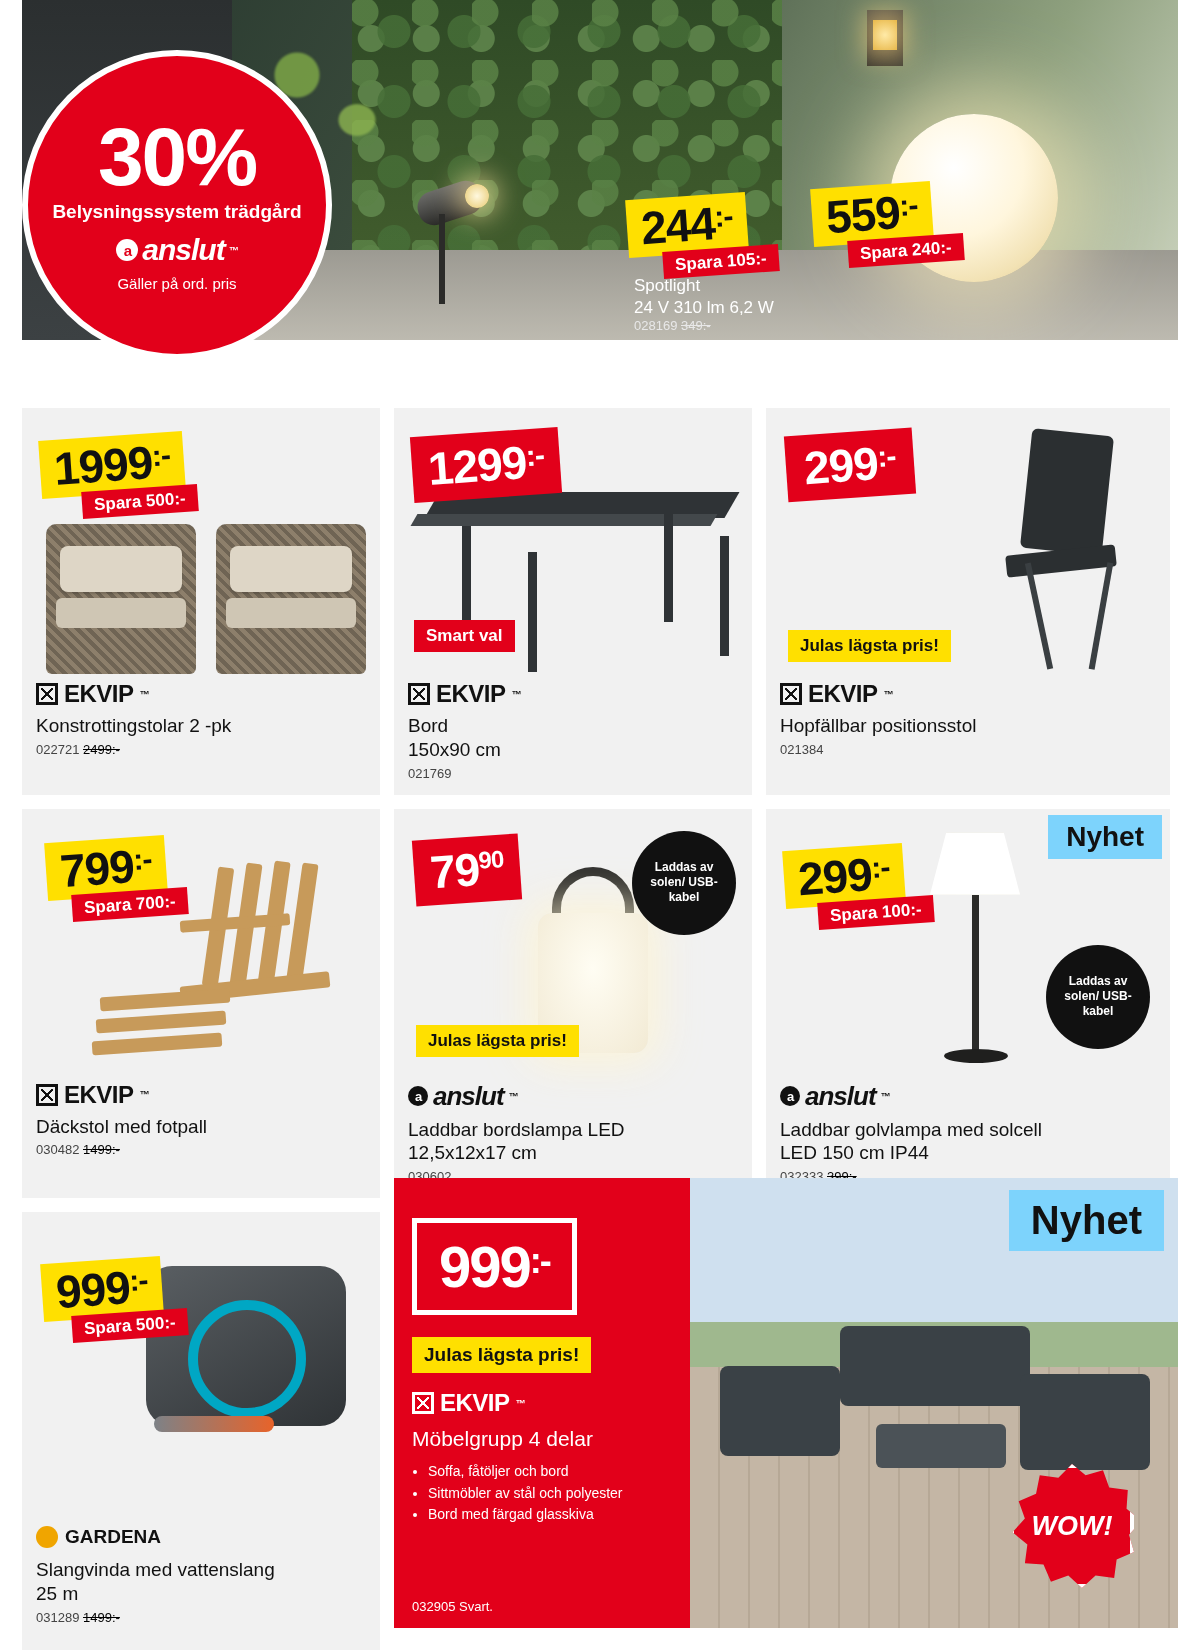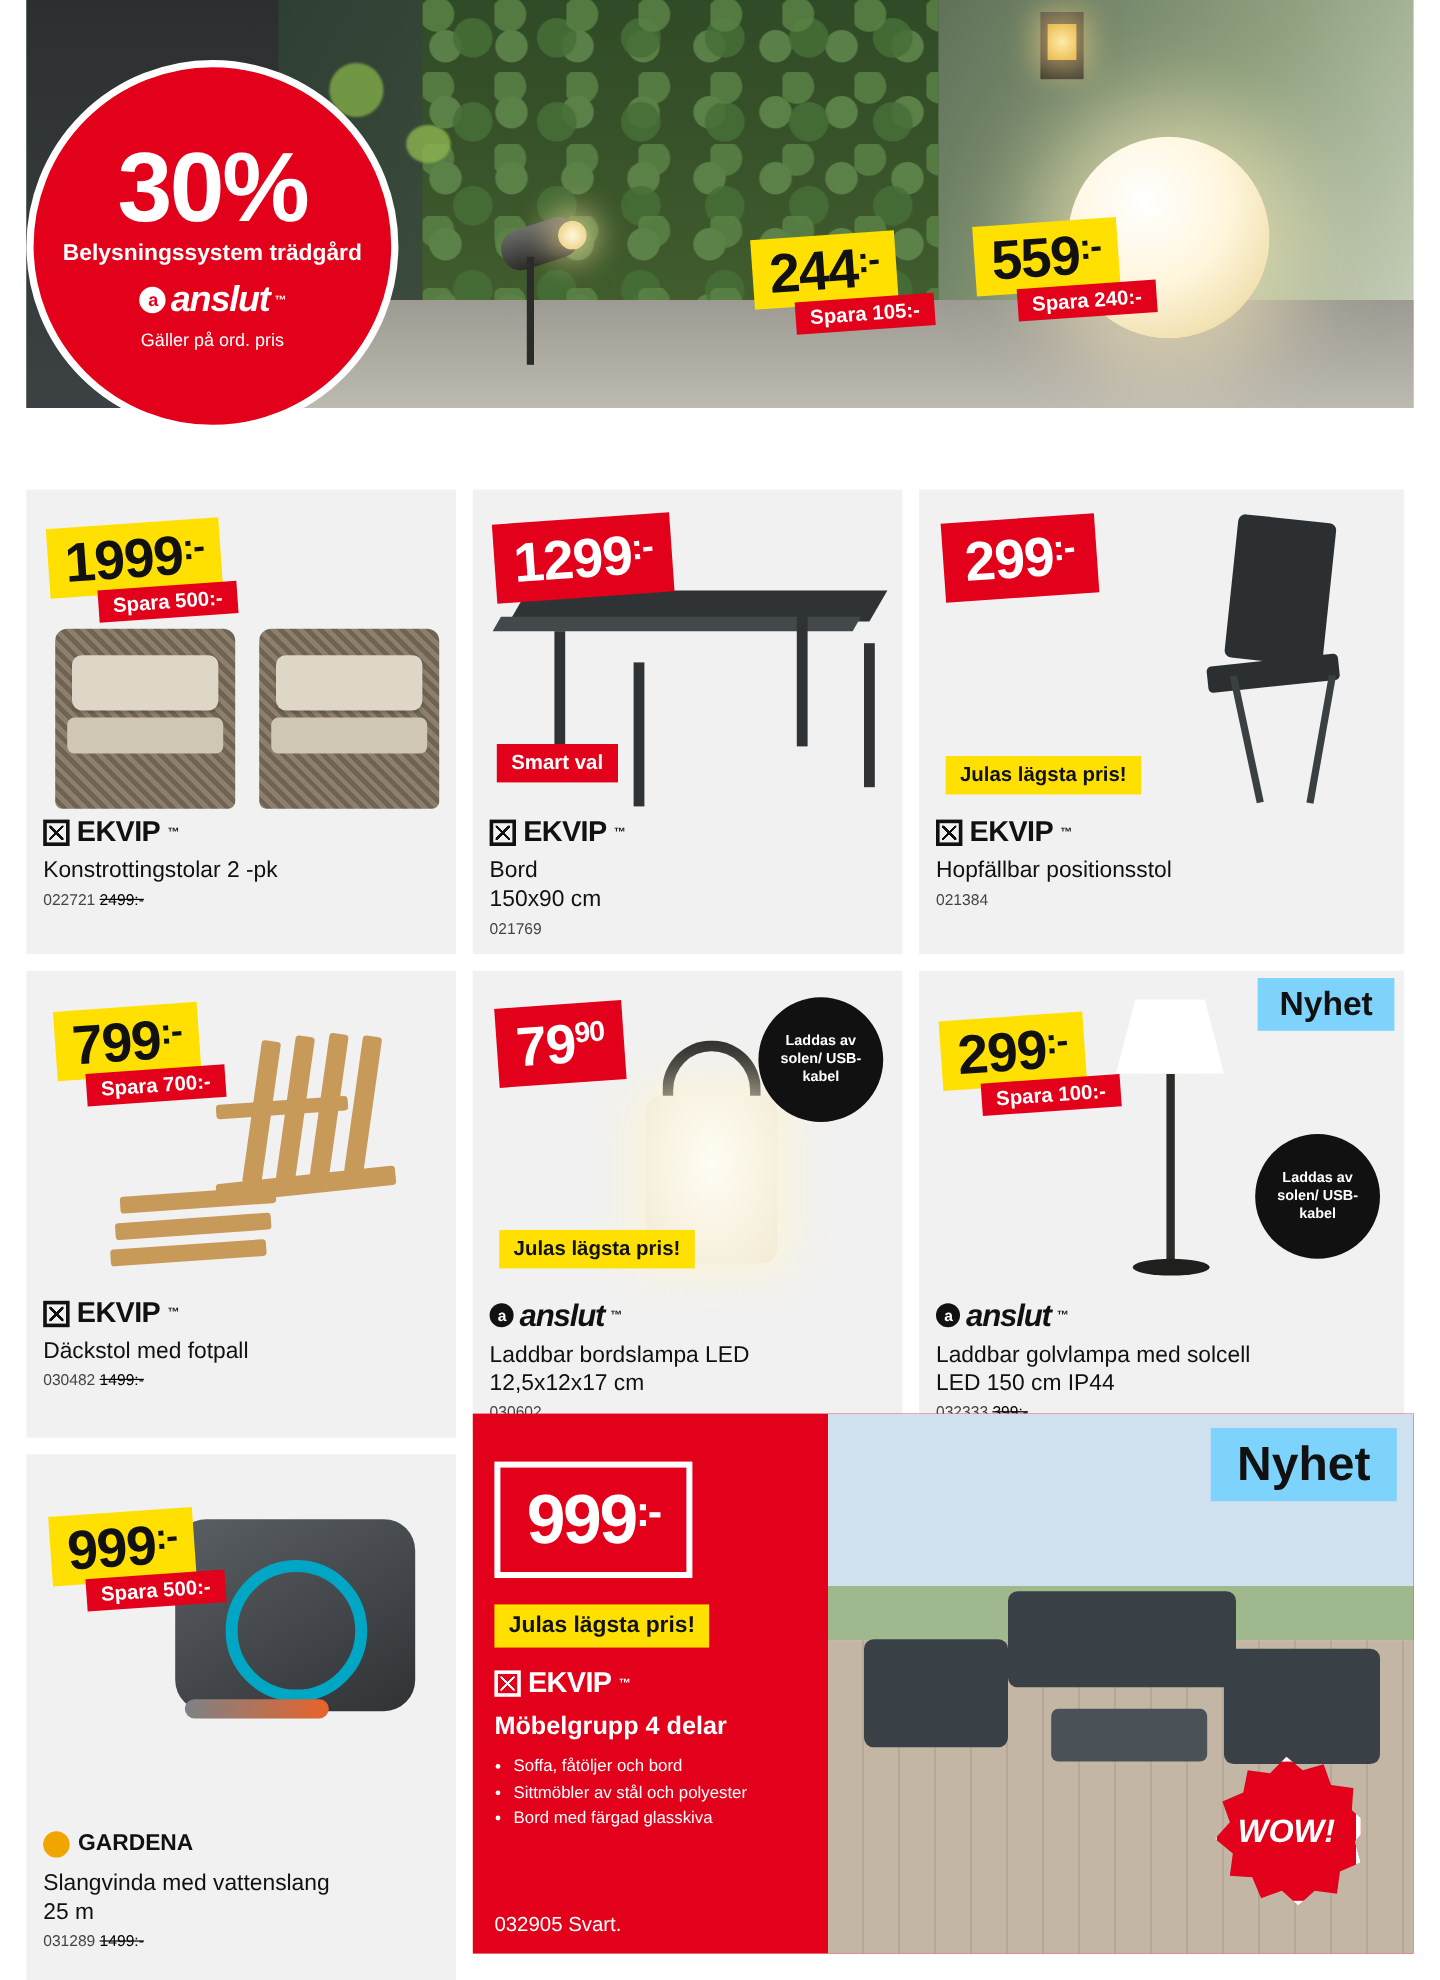--- a/index.html
+++ b/index.html
@@ -256,23 +256,23 @@
   .wide .price-box .p { font-size:58px; font-weight:bold; letter-spacing:-2px; }
   .wide .price-box .p .dash { font-size:36px; vertical-align:14px; }
   .wide .yellow { background:#ffe000; color:#111; font-weight:bold; font-size:19px; padding:7px 12px; display:inline-block; margin-top:22px; }
   .wide .ekvip-w { color:#fff; margin-top:16px; }
   .wide .ekvip-w .sq { border-color:#fff; }
   .wide .ekvip-w .sq:before{
     background:
       linear-gradient(45deg, transparent 44%, #fff 44% 56%, transparent 56%),
       linear-gradient(-45deg, transparent 44%, #fff 44% 56%, transparent 56%);
   }
-  .wide h3 { font-size:21px; margin-top:10px; font-weight:bold; }
+  .wide h3 { font-size:21px; margin-top:10px; font-weight:normal; }
   .wide ul { margin:10px 0 0 16px; font-size:14px; line-height:1.55; }
-  .wide .artw { position:absolute; left:18px; bottom:14px; font-size:17px; }
+  .wide .artw { position:absolute; left:18px; bottom:14px; font-size:13px; }
   .wide .nyhet-w { position:absolute; right:14px; top:12px; font-size:40px; padding:8px 22px; }
   .wow {
     position:absolute; right:44px; bottom:40px; width:124px; height:124px; background:#e2001a; color:#fff;
     display:flex; align-items:center; justify-content:center; font-weight:bold; font-size:27px;
     font-style:italic; border:4px solid #fff;
     clip-path: polygon(50% 0%,61% 9%,75% 5%,80% 19%,95% 21%,94% 36%,106% 46%,96% 57%,100% 71%,86% 77%,84% 92%,69% 90%,58% 100%,47% 90%,33% 95%,27% 81%,12% 80%,14% 65%,2% 55%,12% 44%,7% 30%,21% 24%,24% 9%,39% 11%);
   }
 
   
   .pos { position:absolute; }
@@ -308,20 +308,28 @@
 
     <div class="hero-tag2">
       <div class="tag-yellow price-big">
         <span>559</span><span class="dash">:-</span>
       </div>
       <div style="margin:-6px 0 0 36px;">
         <span class="tag-red">Spara 240:-</span>
       </div>
     </div>
 
+    <div class="hero-info hero-info1">
+      <div>Spotlight</div>
+      <div>24 V 310 lm 6,2 W</div>
+      <div class="art">
+        <span>028169</span>
+        <s>349:-</s>
+      </div>
+    </div>
 
   </div>
 
   <div class="disc">
     <div class="pct">30%</div>
     <div class="sub">Belysningssystem trädgård</div>
     <div class="brand">
       <span class="mark">a</span>
       <span>anslut</span>
         <span class="tm">™</span>

